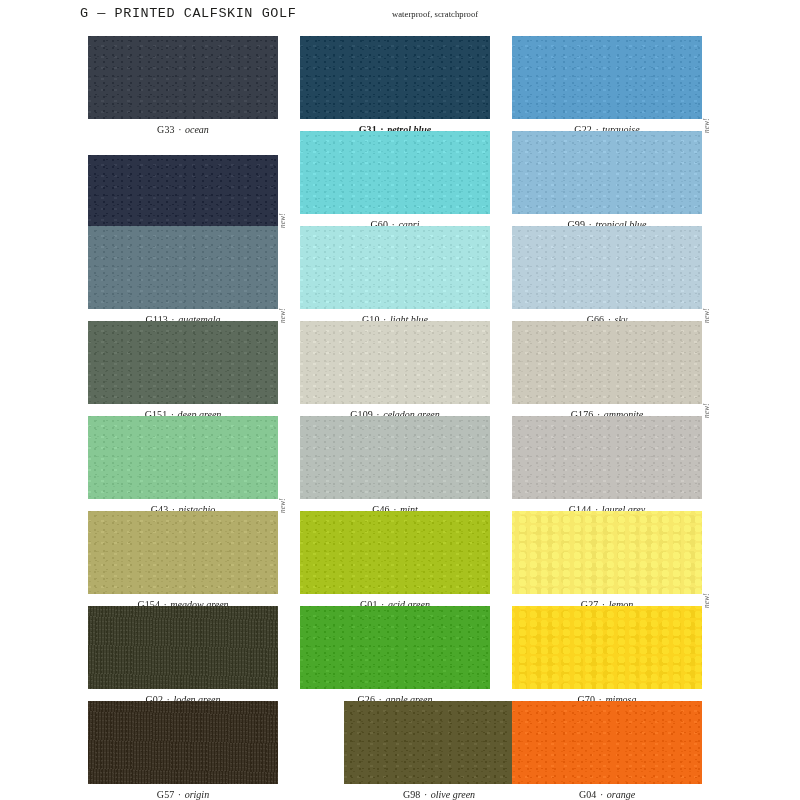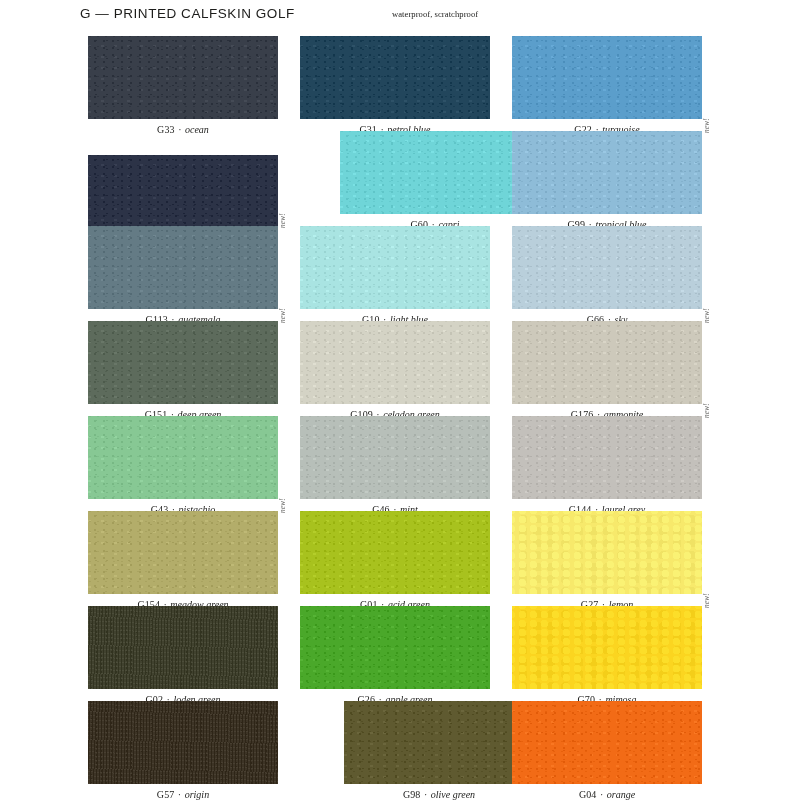--- a/index.html
+++ b/index.html
@@ -27,21 +27,21 @@
     position: absolute;
     top: 6px;
     left: 0;
     width: 800px;
     height: 30px;
   }
   .header-title {
     position: absolute;
     left: 80px;
     top: 0px;
-    font-family: Liberation Sans, sans-serif;
+    font-family: Liberation Mono, monospace;
     font-size: 13.5px;
     letter-spacing: 0.55px;
     color: #1d1d1b;
     white-space: nowrap;
   }
   .header-meta {
     position: absolute;
     left: 392px;
     top: 1px;
     width: 330px;
@@ -138,42 +138,42 @@
   </div>
 
   <div class="grid" id="grid">
       <div class="cell" style="left: 88px; top: 36px;">
         <div class="swatch">
           <div class="base" style="background: rgb(57, 63, 74);"></div>
           <div class="grain" style="background-image: radial-gradient(2.1px 1.7px at 25% 30%, rgb(31, 37, 48) 0px, rgb(31, 37, 48) 60%, transparent 62%), radial-gradient(1.9px 1.5px at 70% 62%, rgb(31, 37, 48) 0px, rgb(31, 37, 48) 58%, transparent 60%), radial-gradient(1.6px 1.3px at 48% 85%, rgb(42, 48, 59) 0px, rgb(42, 48, 59) 58%, transparent 60%), radial-gradient(2.4px 1.9px at 88% 18%, rgb(77, 83, 94) 0px, rgb(77, 83, 94) 55%, transparent 57%); background-size: 9px 7px, 11px 9px, 8px 10px, 13px 11px; background-position: 0px 0px, 4px 3px, 2px 6px, 7px 1px; opacity: 0.6;"></div>
         </div>
         <div class="caption"><span class="code">G33</span><span class="sep"> · </span><span class="cname">ocean</span></div>
       </div>
-      <div class="cell" style="left: 300px; top: 36px;">
+      <div class="cell" style="left: 300px; top: 36px; font-weight: bold;">
         <div class="swatch">
           <div class="base" style="background: rgb(34, 70, 92);"></div>
           <div class="grain" style="background-image: radial-gradient(2.1px 1.7px at 25% 30%, rgb(8, 44, 66) 0px, rgb(8, 44, 66) 60%, transparent 62%), radial-gradient(1.9px 1.5px at 70% 62%, rgb(8, 44, 66) 0px, rgb(8, 44, 66) 58%, transparent 60%), radial-gradient(1.6px 1.3px at 48% 85%, rgb(19, 55, 77) 0px, rgb(19, 55, 77) 58%, transparent 60%), radial-gradient(2.4px 1.9px at 88% 18%, rgb(54, 90, 112) 0px, rgb(54, 90, 112) 55%, transparent 57%); background-size: 9px 7px, 11px 9px, 8px 10px, 13px 11px; background-position: 0px 0px, 4px 3px, 2px 6px, 7px 1px; opacity: 0.6;"></div>
         </div>
         <div class="caption"><span class="code">G31</span><span class="sep"> · </span><span class="cname">petrol blue</span></div>
       </div>
       <div class="cell" style="left: 512px; top: 36px;">
         <div class="swatch">
           <div class="base" style="background: rgb(91, 158, 203);"></div>
           <div class="grain" style="background-image: radial-gradient(2.1px 1.7px at 25% 30%, rgb(65, 132, 177) 0px, rgb(65, 132, 177) 60%, transparent 62%), radial-gradient(1.9px 1.5px at 70% 62%, rgb(65, 132, 177) 0px, rgb(65, 132, 177) 58%, transparent 60%), radial-gradient(1.6px 1.3px at 48% 85%, rgb(76, 143, 188) 0px, rgb(76, 143, 188) 58%, transparent 60%), radial-gradient(2.4px 1.9px at 88% 18%, rgb(111, 178, 223) 0px, rgb(111, 178, 223) 55%, transparent 57%); background-size: 9px 7px, 11px 9px, 8px 10px, 13px 11px; background-position: 0px 0px, 4px 3px, 2px 6px, 7px 1px; opacity: 0.6;"></div>
         </div>
         <div class="caption"><span class="code">G22</span><span class="sep"> · </span><span class="cname">turquoise</span></div>
       </div>
       <div class="cell" style="left: 88px; top: 131px; margin-top: 24px;">
         <div class="swatch">
           <div class="base" style="background: rgb(44, 51, 71);"></div>
           <div class="grain" style="background-image: radial-gradient(2.1px 1.7px at 25% 30%, rgb(18, 25, 45) 0px, rgb(18, 25, 45) 60%, transparent 62%), radial-gradient(1.9px 1.5px at 70% 62%, rgb(18, 25, 45) 0px, rgb(18, 25, 45) 58%, transparent 60%), radial-gradient(1.6px 1.3px at 48% 85%, rgb(29, 36, 56) 0px, rgb(29, 36, 56) 58%, transparent 60%), radial-gradient(2.4px 1.9px at 88% 18%, rgb(64, 71, 91) 0px, rgb(64, 71, 91) 55%, transparent 57%); background-size: 9px 7px, 11px 9px, 8px 10px, 13px 11px; background-position: 0px 0px, 4px 3px, 2px 6px, 7px 1px; opacity: 0.6;"></div>
         </div>
         <div class="caption"><span class="code">G12</span><span class="sep"> · </span><span class="cname">royal blue</span></div>
       </div>
-      <div class="cell" style="left: 300px; top: 131px; margin-left: 40px;">
+      <div class="cell" style="left: 300px; top: 131px;">
         <div class="swatch">
           <div class="base" style="background: rgb(111, 213, 216);"></div>
           <div class="grain" style="background-image: radial-gradient(2.1px 1.7px at 25% 30%, rgb(85, 187, 190) 0px, rgb(85, 187, 190) 60%, transparent 62%), radial-gradient(1.9px 1.5px at 70% 62%, rgb(85, 187, 190) 0px, rgb(85, 187, 190) 58%, transparent 60%), radial-gradient(1.6px 1.3px at 48% 85%, rgb(96, 198, 201) 0px, rgb(96, 198, 201) 58%, transparent 60%), radial-gradient(2.4px 1.9px at 88% 18%, rgb(131, 233, 236) 0px, rgb(131, 233, 236) 55%, transparent 57%); background-size: 9px 7px, 11px 9px, 8px 10px, 13px 11px; background-position: 0px 0px, 4px 3px, 2px 6px, 7px 1px; opacity: 0.6;"></div>
         </div>
         <div class="caption"><span class="code">G60</span><span class="sep"> · </span><span class="cname">capri</span></div>
       </div>
       <div class="cell" style="left: 512px; top: 131px;">
         <div class="swatch">
           <div class="base" style="background: rgb(142, 188, 216);"></div>
           <div class="grain" style="background-image: radial-gradient(2.1px 1.7px at 25% 30%, rgb(116, 162, 190) 0px, rgb(116, 162, 190) 60%, transparent 62%), radial-gradient(1.9px 1.5px at 70% 62%, rgb(116, 162, 190) 0px, rgb(116, 162, 190) 58%, transparent 60%), radial-gradient(1.6px 1.3px at 48% 85%, rgb(127, 173, 201) 0px, rgb(127, 173, 201) 58%, transparent 60%), radial-gradient(2.4px 1.9px at 88% 18%, rgb(162, 208, 236) 0px, rgb(162, 208, 236) 55%, transparent 57%); background-size: 9px 7px, 11px 9px, 8px 10px, 13px 11px; background-position: 0px 0px, 4px 3px, 2px 6px, 7px 1px; opacity: 0.6;"></div>

